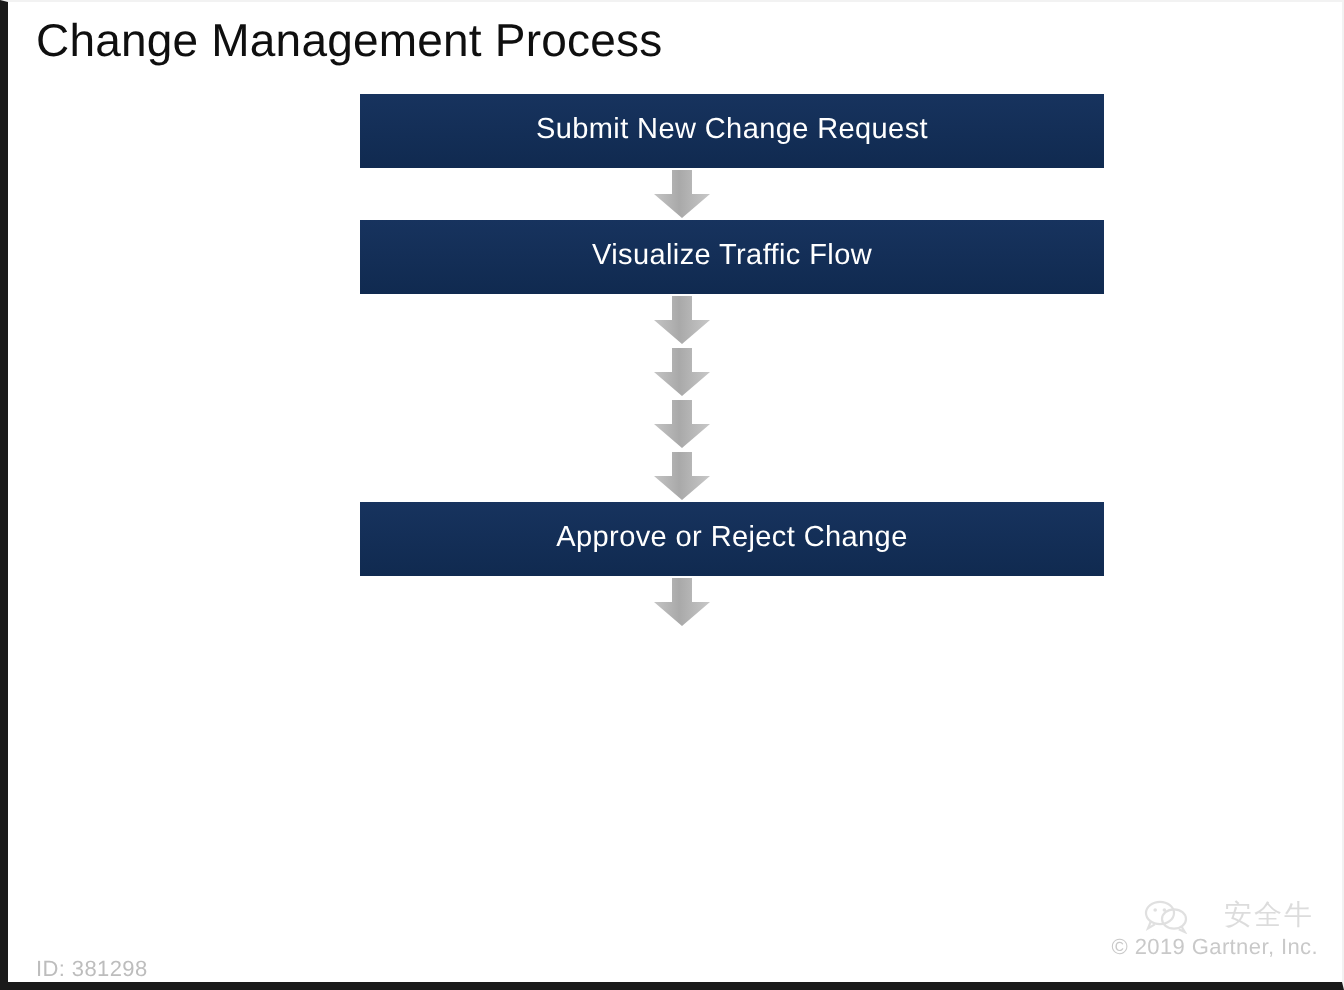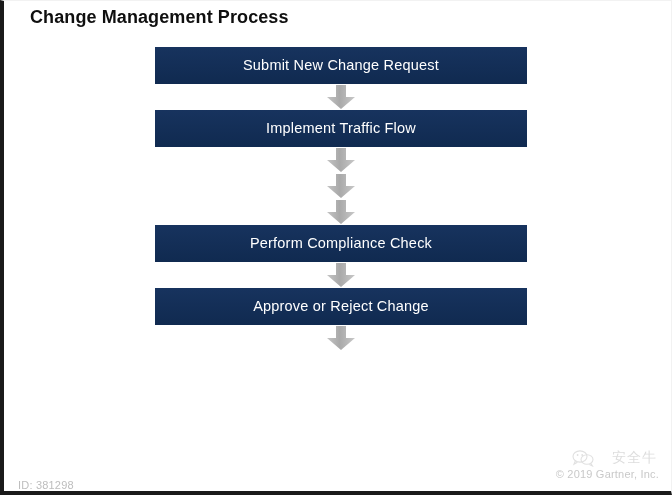--- a/index.html
+++ b/index.html
@@ -19,26 +19,25 @@
     box-sizing: border-box;
     font-family: "Liberation Sans", sans-serif;
     overflow: hidden;
   }
 
   
   #title {
     position: absolute;
     left: 14px;
     top: 6px;
-    font-size: 18px;
-    font-weight: bold;
+    font-size: 23px;
+    font-weight: normal;
     color: #0f0f0f;
     letter-spacing: 0.1px;
     white-space: nowrap;
-    margin-left: 12px;
   }
 
   
   #flow {
     position: absolute;
     left: 151px;
     top: 46px;
     width: 372px;
   }
   .step {
@@ -52,20 +51,21 @@
     color: #ffffff;
     display: flex;
     align-items: center;
     justify-content: center;
     font-size: 14.5px;
     font-weight: normal;
     letter-spacing: 0.2px;
     box-sizing: border-box;
     text-align: center;
     line-height: 1;
+    margin-left: 25px;
   }
   .arrow-wrap {
     height: 26px;
     display: flex;
     align-items: center;
     justify-content: center;
   }
   .arrow {
     width: 30px;
     height: 24px;
@@ -132,43 +132,40 @@
             <stop offset="0%" stop-color="#c4c4c4"></stop>
               <stop offset="45%" stop-color="#a9a9a9"></stop>
               <stop offset="100%" stop-color="#c8c8c8"></stop>
           </linearGradient>
         </defs>
         <polygon points="10,0 20,0 20,12 29,12 15,24 1,12 10,12" fill="url(#ag1)"></polygon>
       </svg>
     </div>
 
     <div class="step">
-      <div class="step-box">Implement Traffic Flow</div>
+      <div class="step-box">Visualize Traffic Flow</div>
     </div>
     <div class="arrow-wrap">
       <svg class="arrow" viewBox="0 0 30 24">
         <polygon points="10,0 20,0 20,12 29,12 15,24 1,12 10,12" fill="url(#ag1)"></polygon>
       </svg>
     </div>
 
     <div class="arrow-wrap">
       <svg class="arrow" viewBox="0 0 30 24">
         <polygon points="10,0 20,0 20,12 29,12 15,24 1,12 10,12" fill="url(#ag1)"></polygon>
       </svg>
     </div>
 
     <div class="arrow-wrap">
       <svg class="arrow" viewBox="0 0 30 24">
         <polygon points="10,0 20,0 20,12 29,12 15,24 1,12 10,12" fill="url(#ag1)"></polygon>
       </svg>
     </div>
 
-    <div class="step">
-      <div class="step-box">Perform Compliance Check</div>
-    </div>
     <div class="arrow-wrap">
       <svg class="arrow" viewBox="0 0 30 24">
         <polygon points="10,0 20,0 20,12 29,12 15,24 1,12 10,12" fill="url(#ag1)"></polygon>
       </svg>
     </div>
 
     <div class="step">
       <div class="step-box">Approve or Reject Change</div>
     </div>
     <div class="arrow-wrap">

